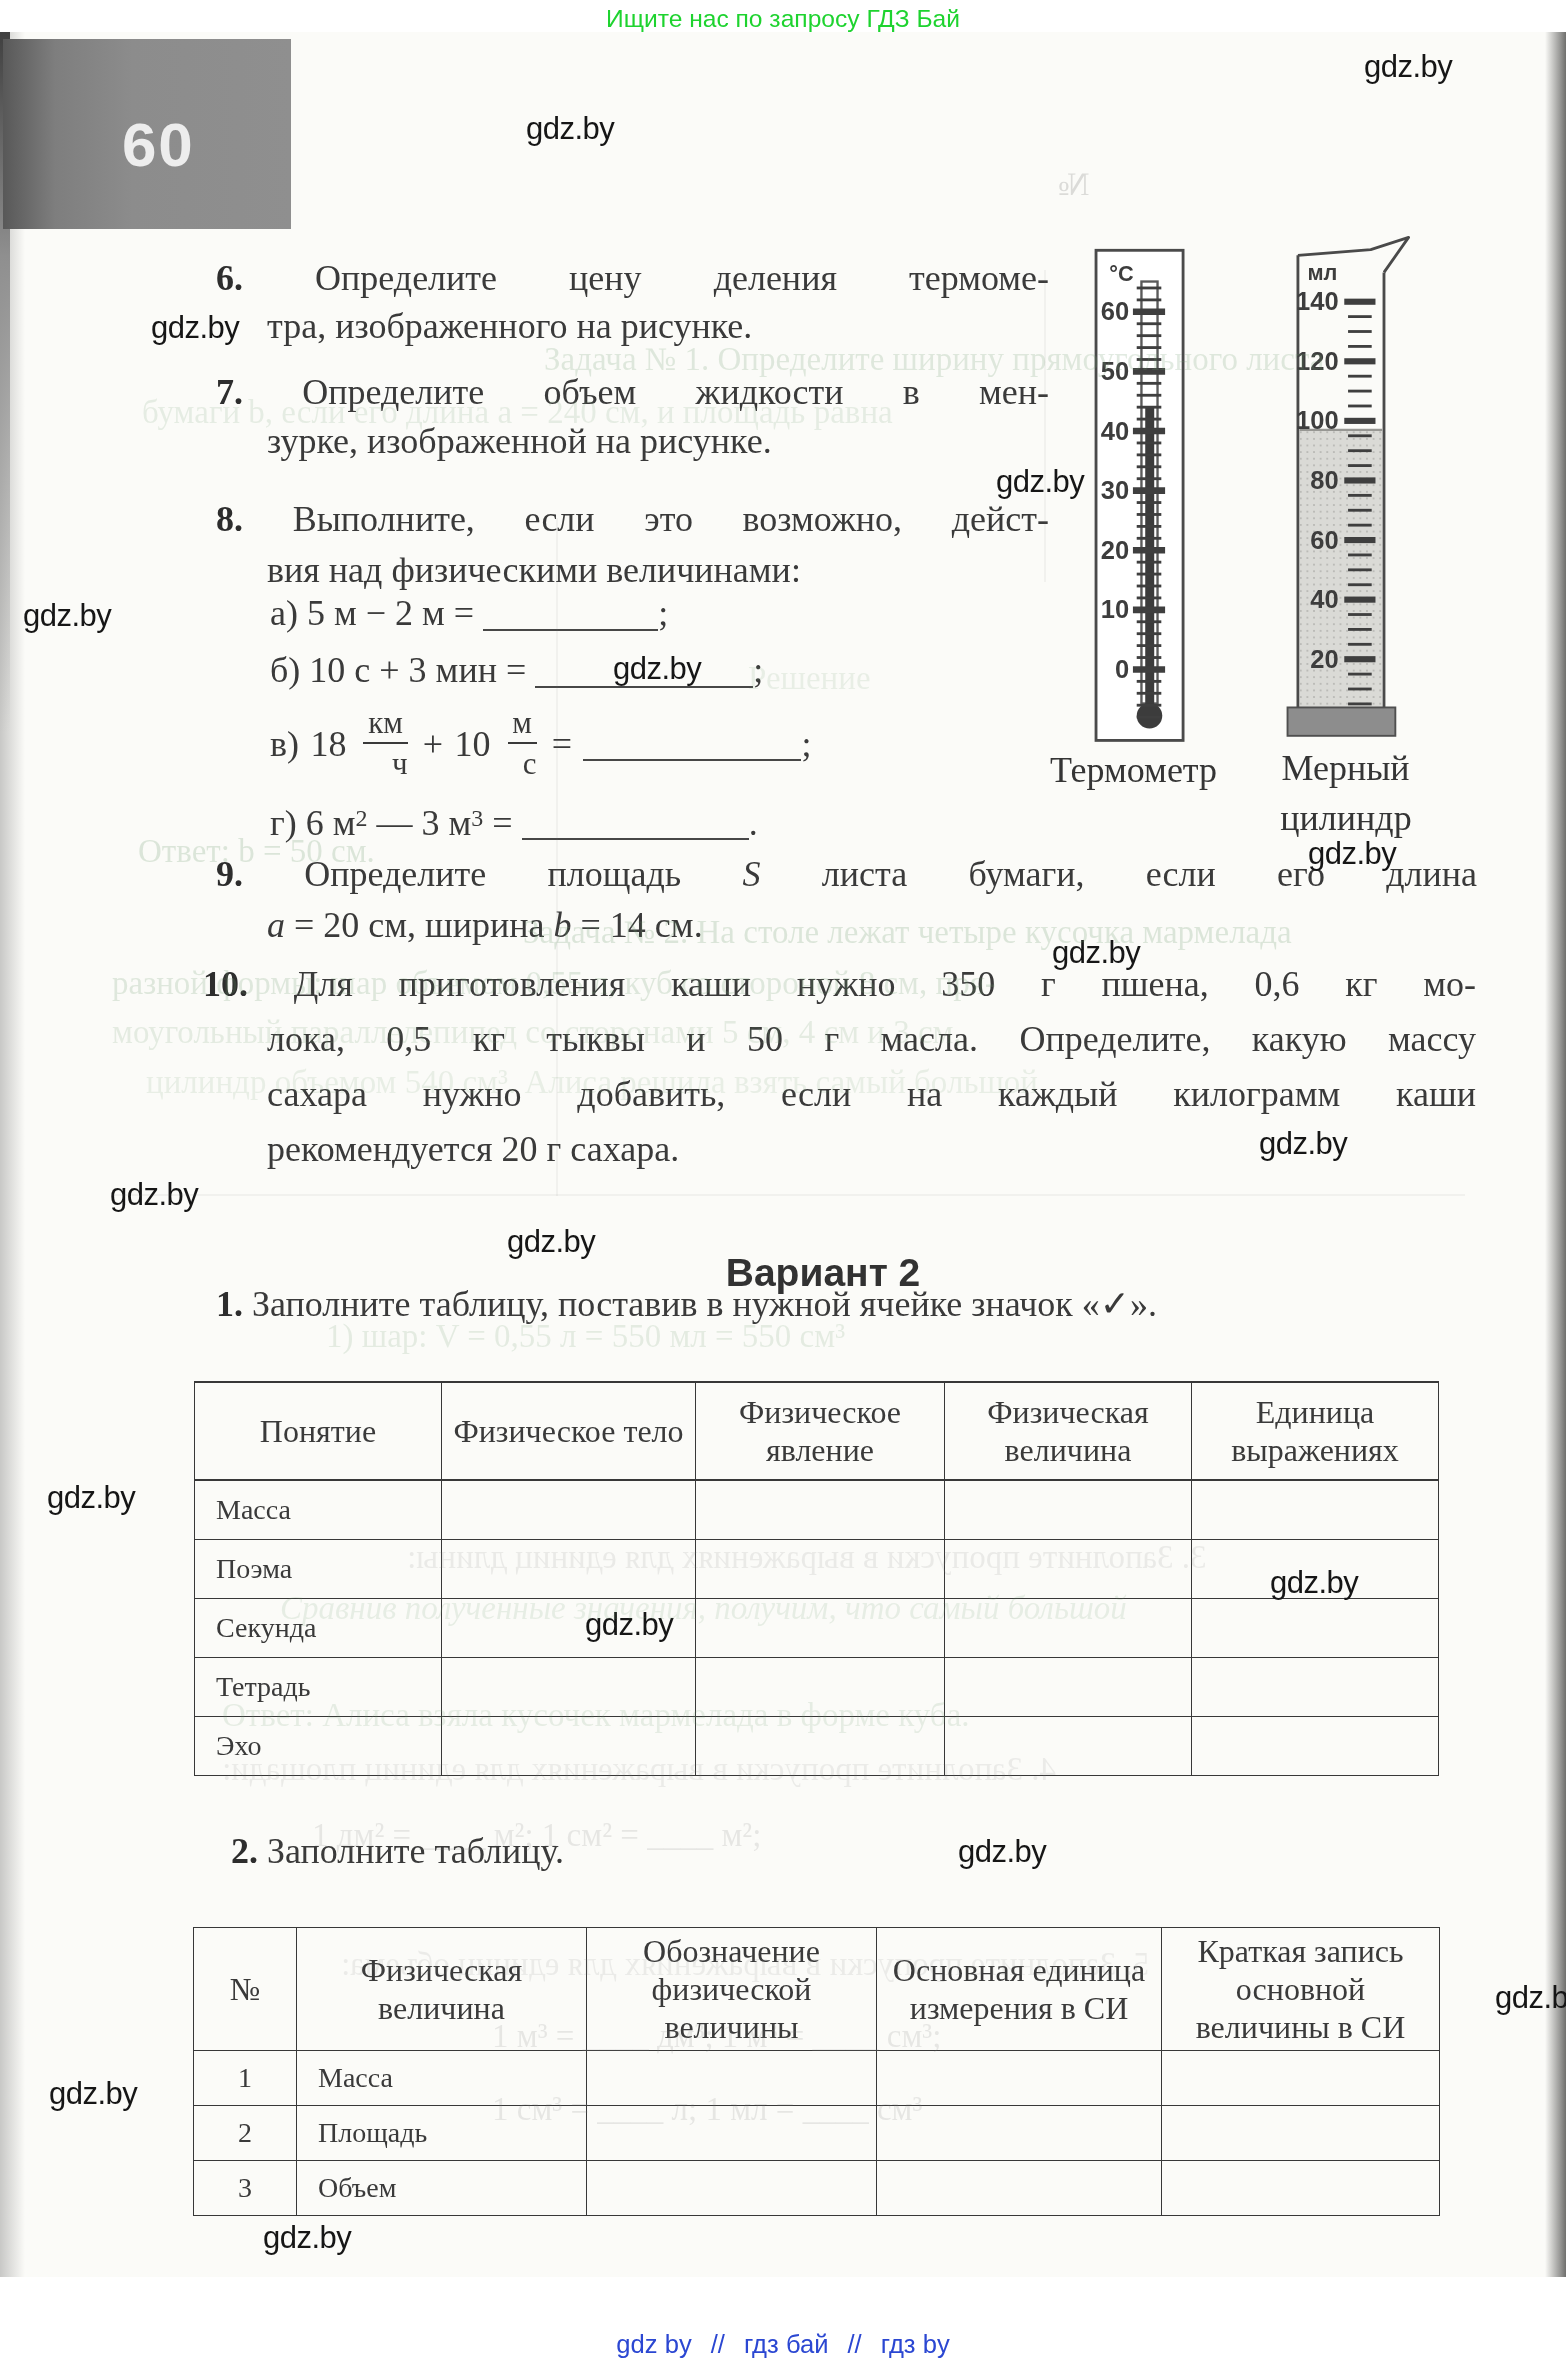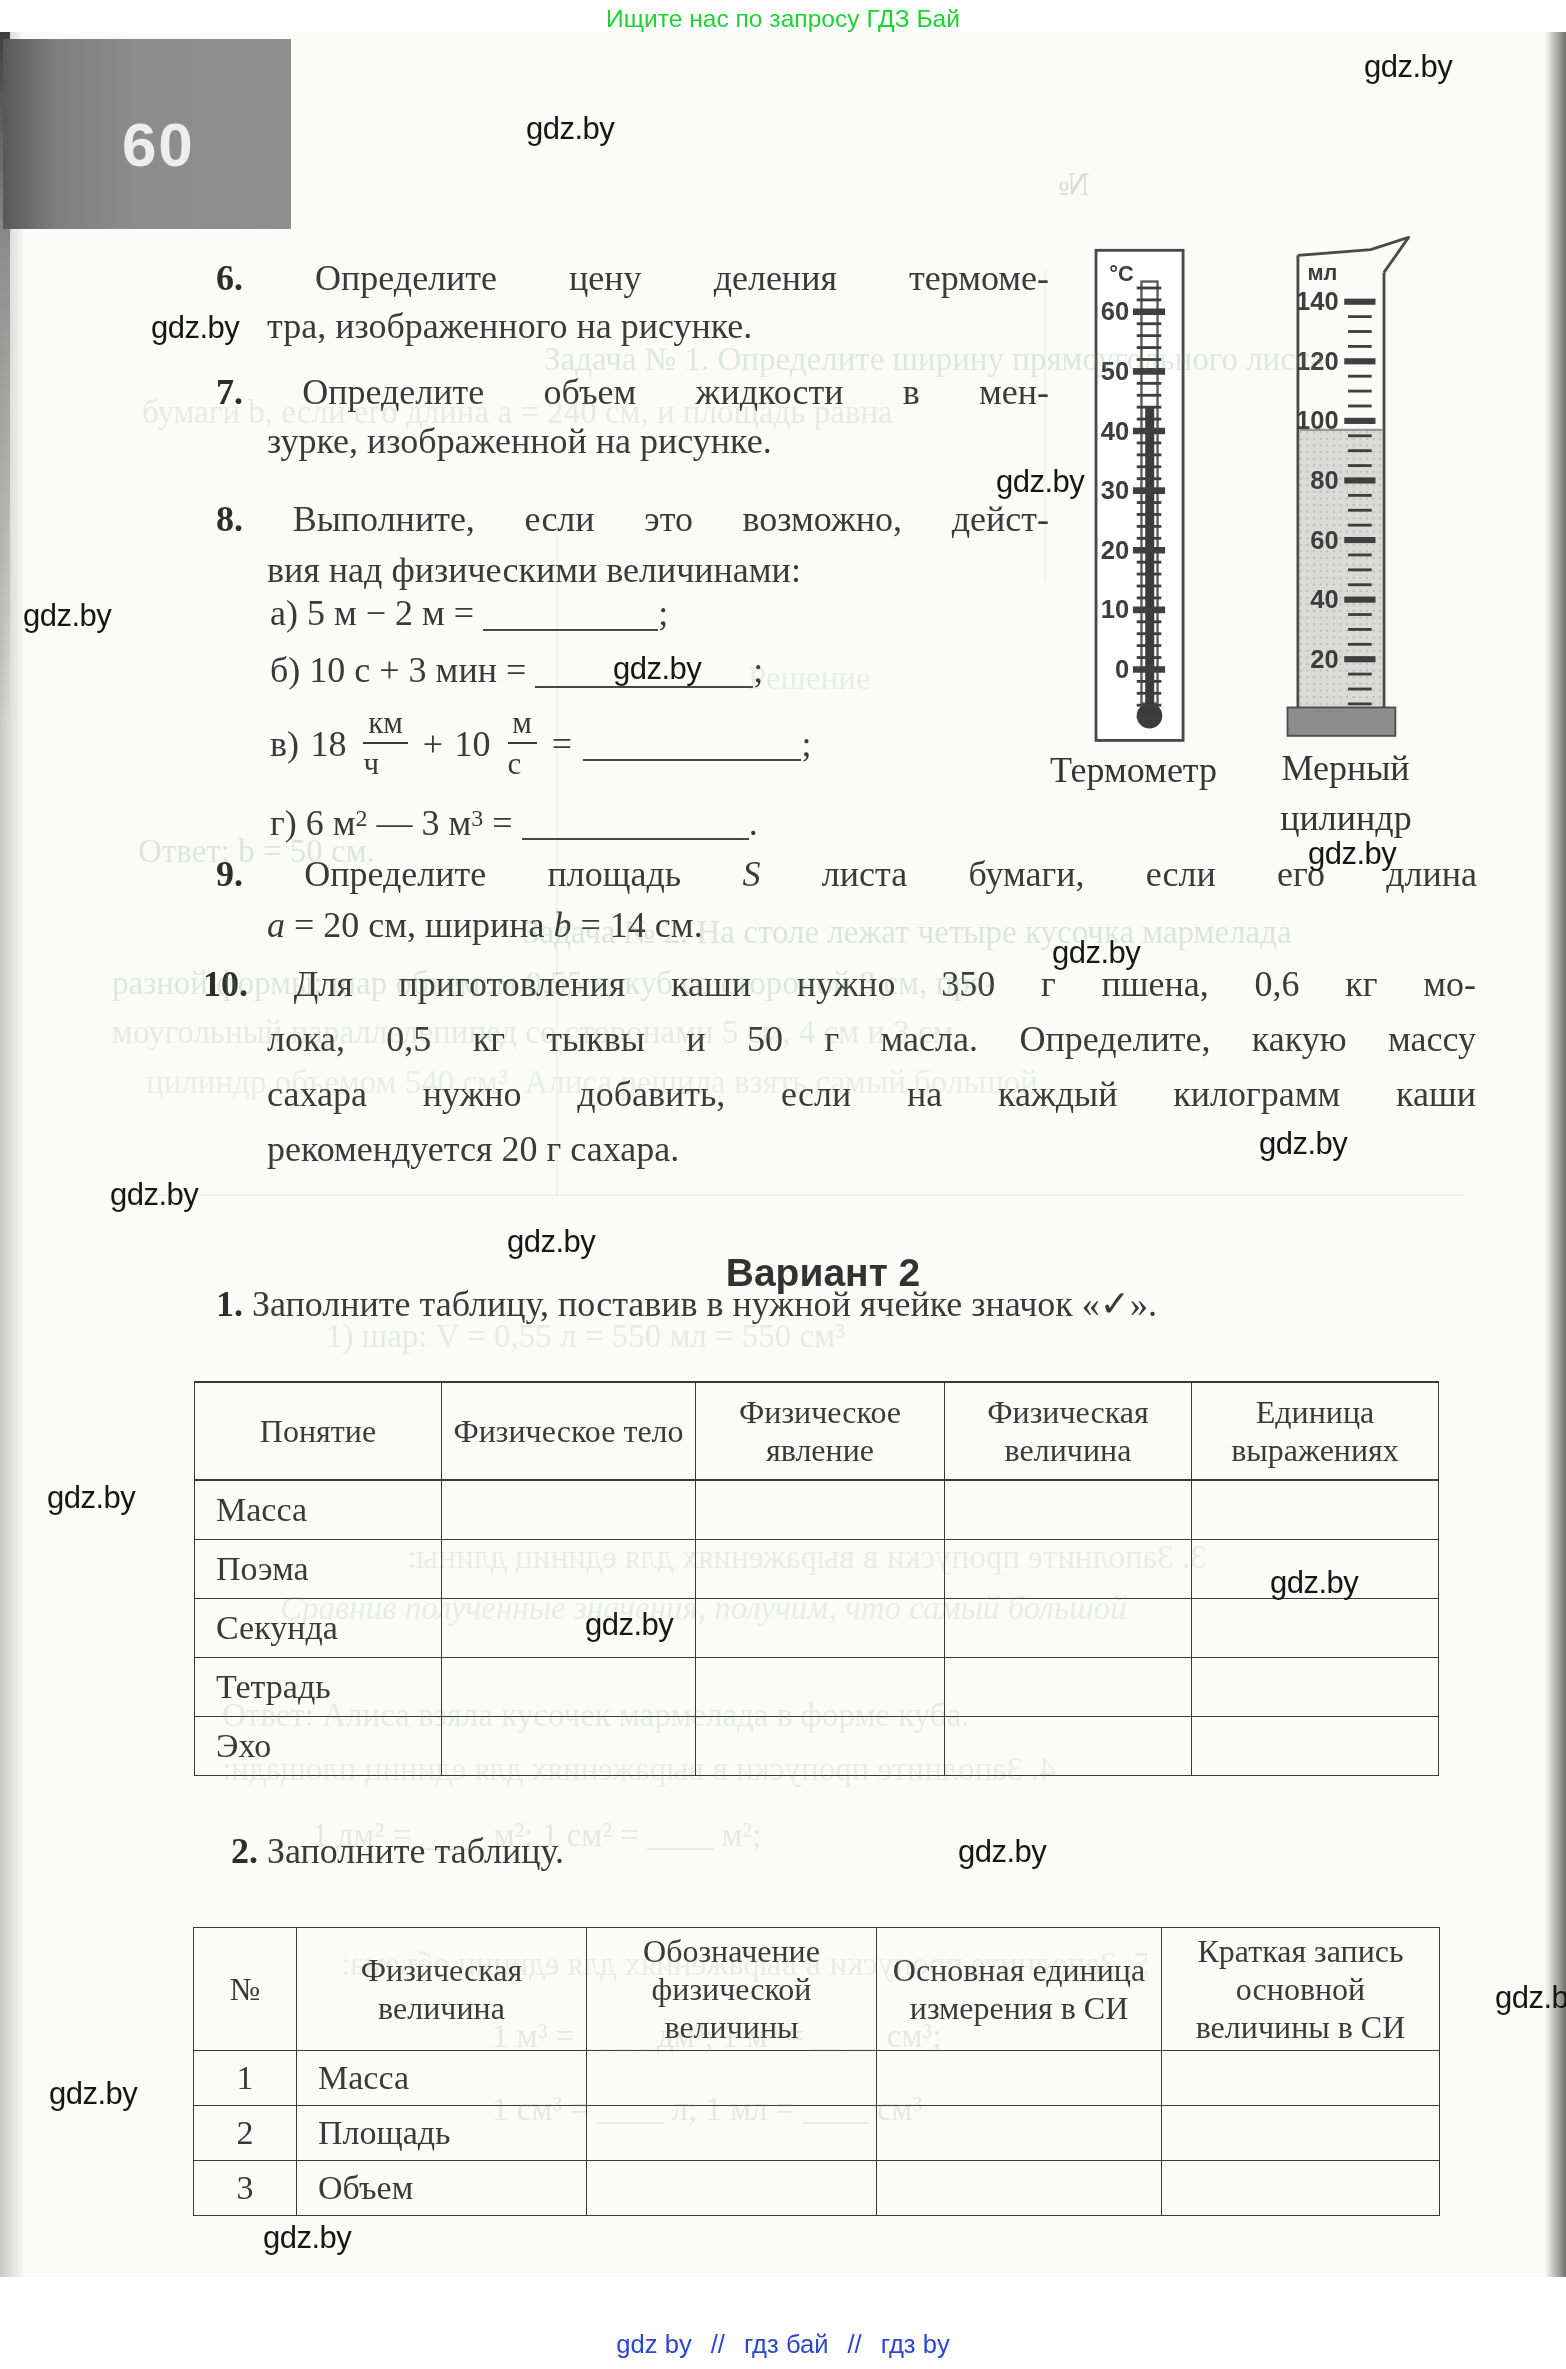--- a/index.html
+++ b/index.html
@@ -24,34 +24,34 @@
   .wm{position:absolute;font-family:"Liberation Sans",sans-serif;font-weight:500;
       font-size:31px;color:#161616;letter-spacing:-0.5px;white-space:nowrap;}
   .ghost{position:absolute;font-size:33px;color:#6f9c6f;white-space:nowrap;pointer-events:none;}
   .ghost.gk{color:#7d7d7d;}
   .ghost.mir{transform:scaleX(-1);}
   .gline{position:absolute;background:#777;pointer-events:none;}
   .pline{position:absolute;font-size:36px;line-height:42px;white-space:nowrap;}
   .pline b{color:#2d2d2d;}
   .just{white-space:normal;text-align:justify;text-align-last:justify;}
   .blank{display:inline-block;border-bottom:2.8px solid #474747;height:32px;vertical-align:-5.7px;}
-  .frac{display:inline-block;text-align:left;font-size:31px;line-height:34px;vertical-align:middle;margin:0 5.7px;}
+  .frac{display:inline-block;text-align:right;font-size:31px;line-height:34px;vertical-align:middle;margin:0 5.7px;}
   .frac .fn{display:block;border-bottom:2.8px solid #3a3a3a;padding:0 4.7px 1.9px;}
   .frac .fd{display:block;padding-top:2.8px;}
   .vrow{position:absolute;display:flex;align-items:center;font-size:36px;}
   .vrow .tk{margin-right:11.4px;}
   sup.pw{font-size:24px;vertical-align:8.5px;}
   .variant{position:absolute;left:681px;top:1219px;width:284px;text-align:center;
            font-family:"Liberation Sans",sans-serif;font-weight:bold;font-size:39px;color:#323232;}
   .caption{position:absolute;font-size:36px;color:#353535;text-align:center;}
   table.sheet{border-collapse:collapse;table-layout:fixed;position:absolute;background:transparent;}
   table.sheet th,table.sheet td{border:1.9px solid #383838;font-weight:normal;
            font-family:"Liberation Serif",serif;color:#3a3a3a;overflow:hidden;}
   table.sheet th{font-size:32px;line-height:38px;text-align:center;vertical-align:middle;padding:3.8px 9.5px;}
-  table.sheet td{font-size:34px;padding:0 0 0 21px;text-align:left;vertical-align:middle;}
+  table.sheet td{font-size:28px;padding:0 0 0 21px;text-align:left;vertical-align:middle;}
   #table1{left:194px;top:1349px;width:1244px;}
   #table1 th{border-width:2.8px 1.9px 2.8px 1.9px;}
   #table1 tr.hd{height:98px;}
   #table1 tbody tr{height:59px;}
   #table2{left:193px;top:1895px;width:1245px;}
   #table2 tr.hd{height:115px;}
   #table2 tbody tr{height:55px;}
   #table2 td.cnum{text-align:center;padding:0;}
   .ticklab{font:600 27px "Liberation Sans",sans-serif;fill:#3d3d3d;}
   .unitlab{font:600 23px "Liberation Sans",sans-serif;fill:#3d3d3d;}

